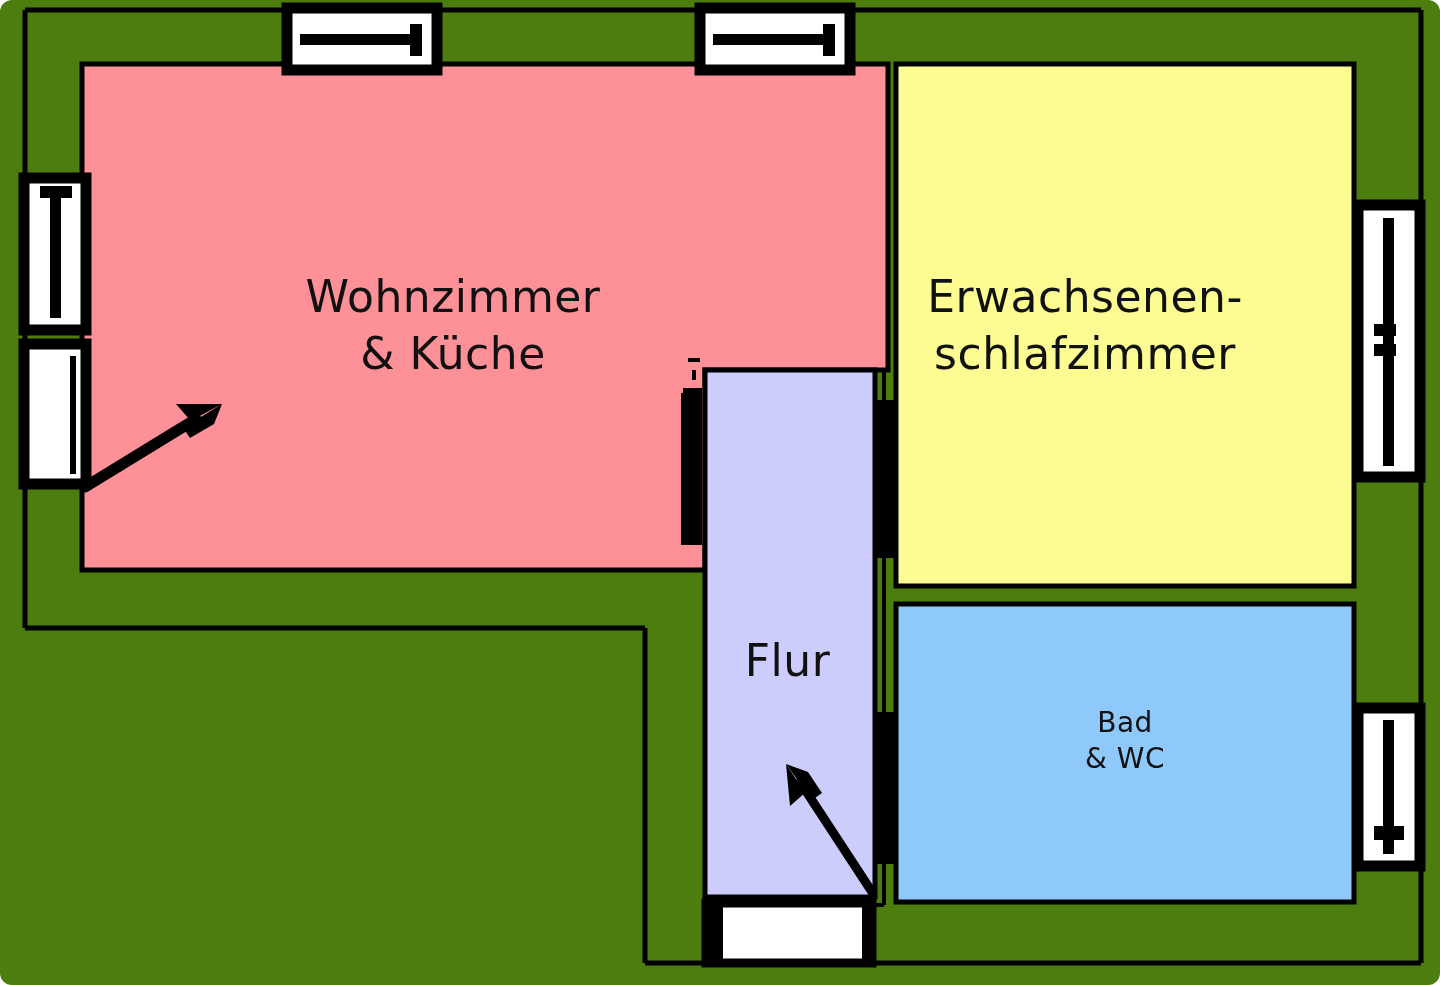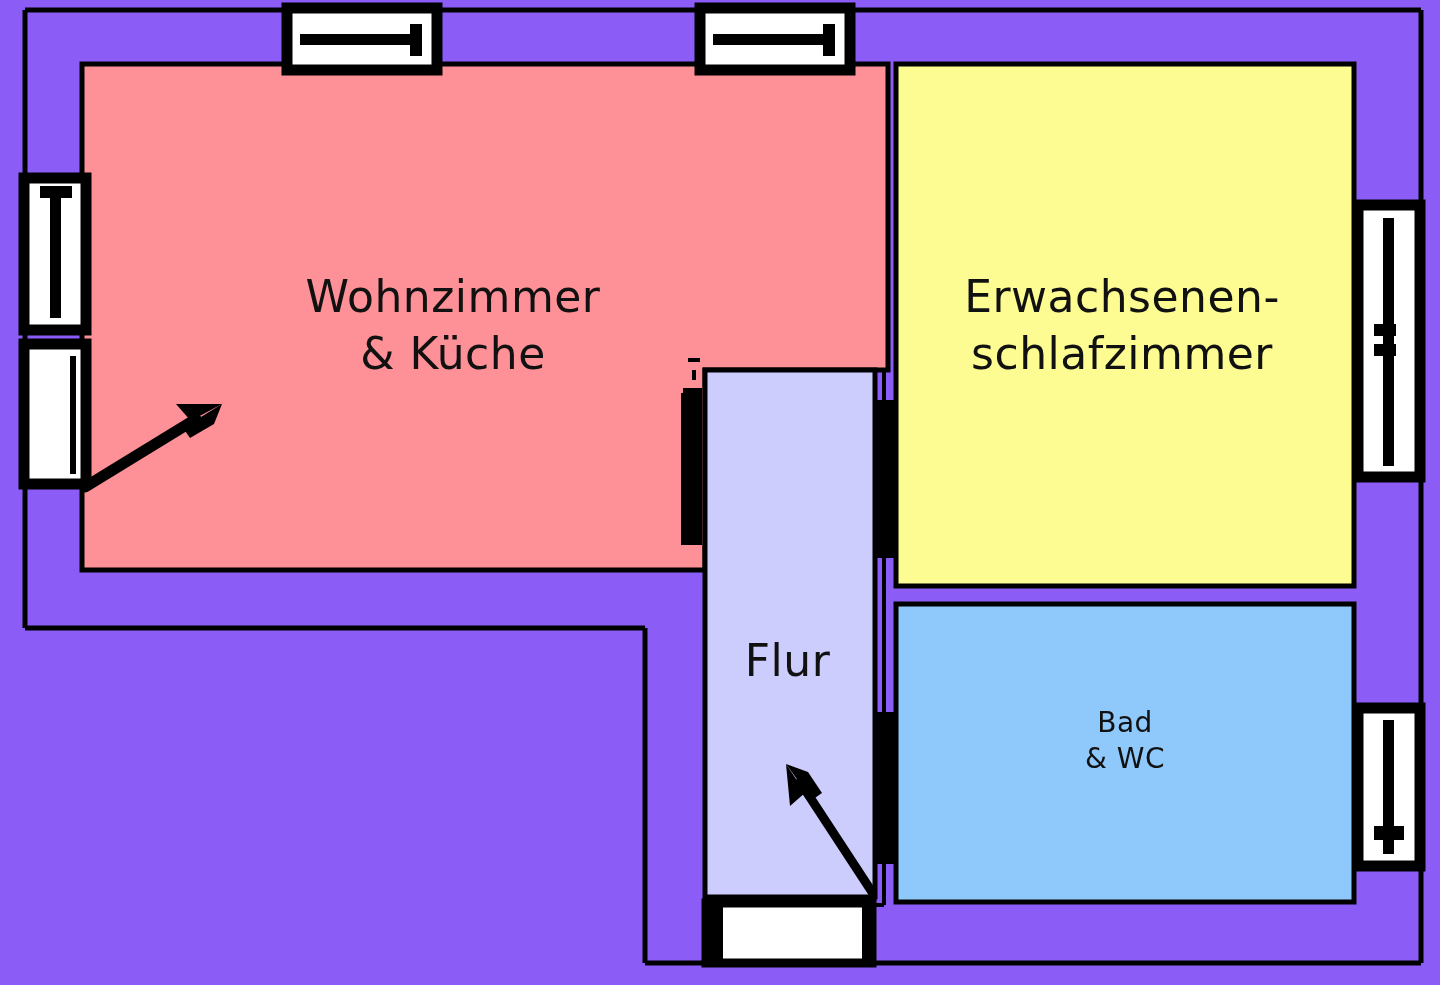--- a/index.html
+++ b/index.html
@@ -38,42 +38,42 @@
     pointer-events: none;
     user-select: none;
   }
   #label-wohnzimmer {
     left: 168px;
     top: 268px;
     width: 570px;
     font-size: 44px;
   }
   #label-erwachsenen {
-    left: 897px;
+    left: 860px;
     top: 268px;
     width: 450px;
     font-size: 44px;
   }
   #label-flur {
     left: 700px;
     top: 632px;
     width: 175px;
     font-size: 44px;
   }
   #label-bad {
     left: 920px;
     top: 705px;
     width: 410px;
     font-size: 28px;
   }
 </style>
 </head>
 <body>
 
-<div id="floorplan-root" style="background: #8b5cf6;">
+<div id="floorplan-root" style="background: #4d7c0f; border-radius: 12px;">
 
   <svg id="floorplan-svg" viewBox="0 0 1440 985" xmlns="http://www.w3.org/2000/svg">
 
     <g fill="none" stroke="#000000" stroke-width="5">
 
       <path d="M 25 10 L 25 178"></path>
 
       <path d="M 25 330 L 25 344"></path>
 
       <path d="M 25 482 L 25 628"></path>

